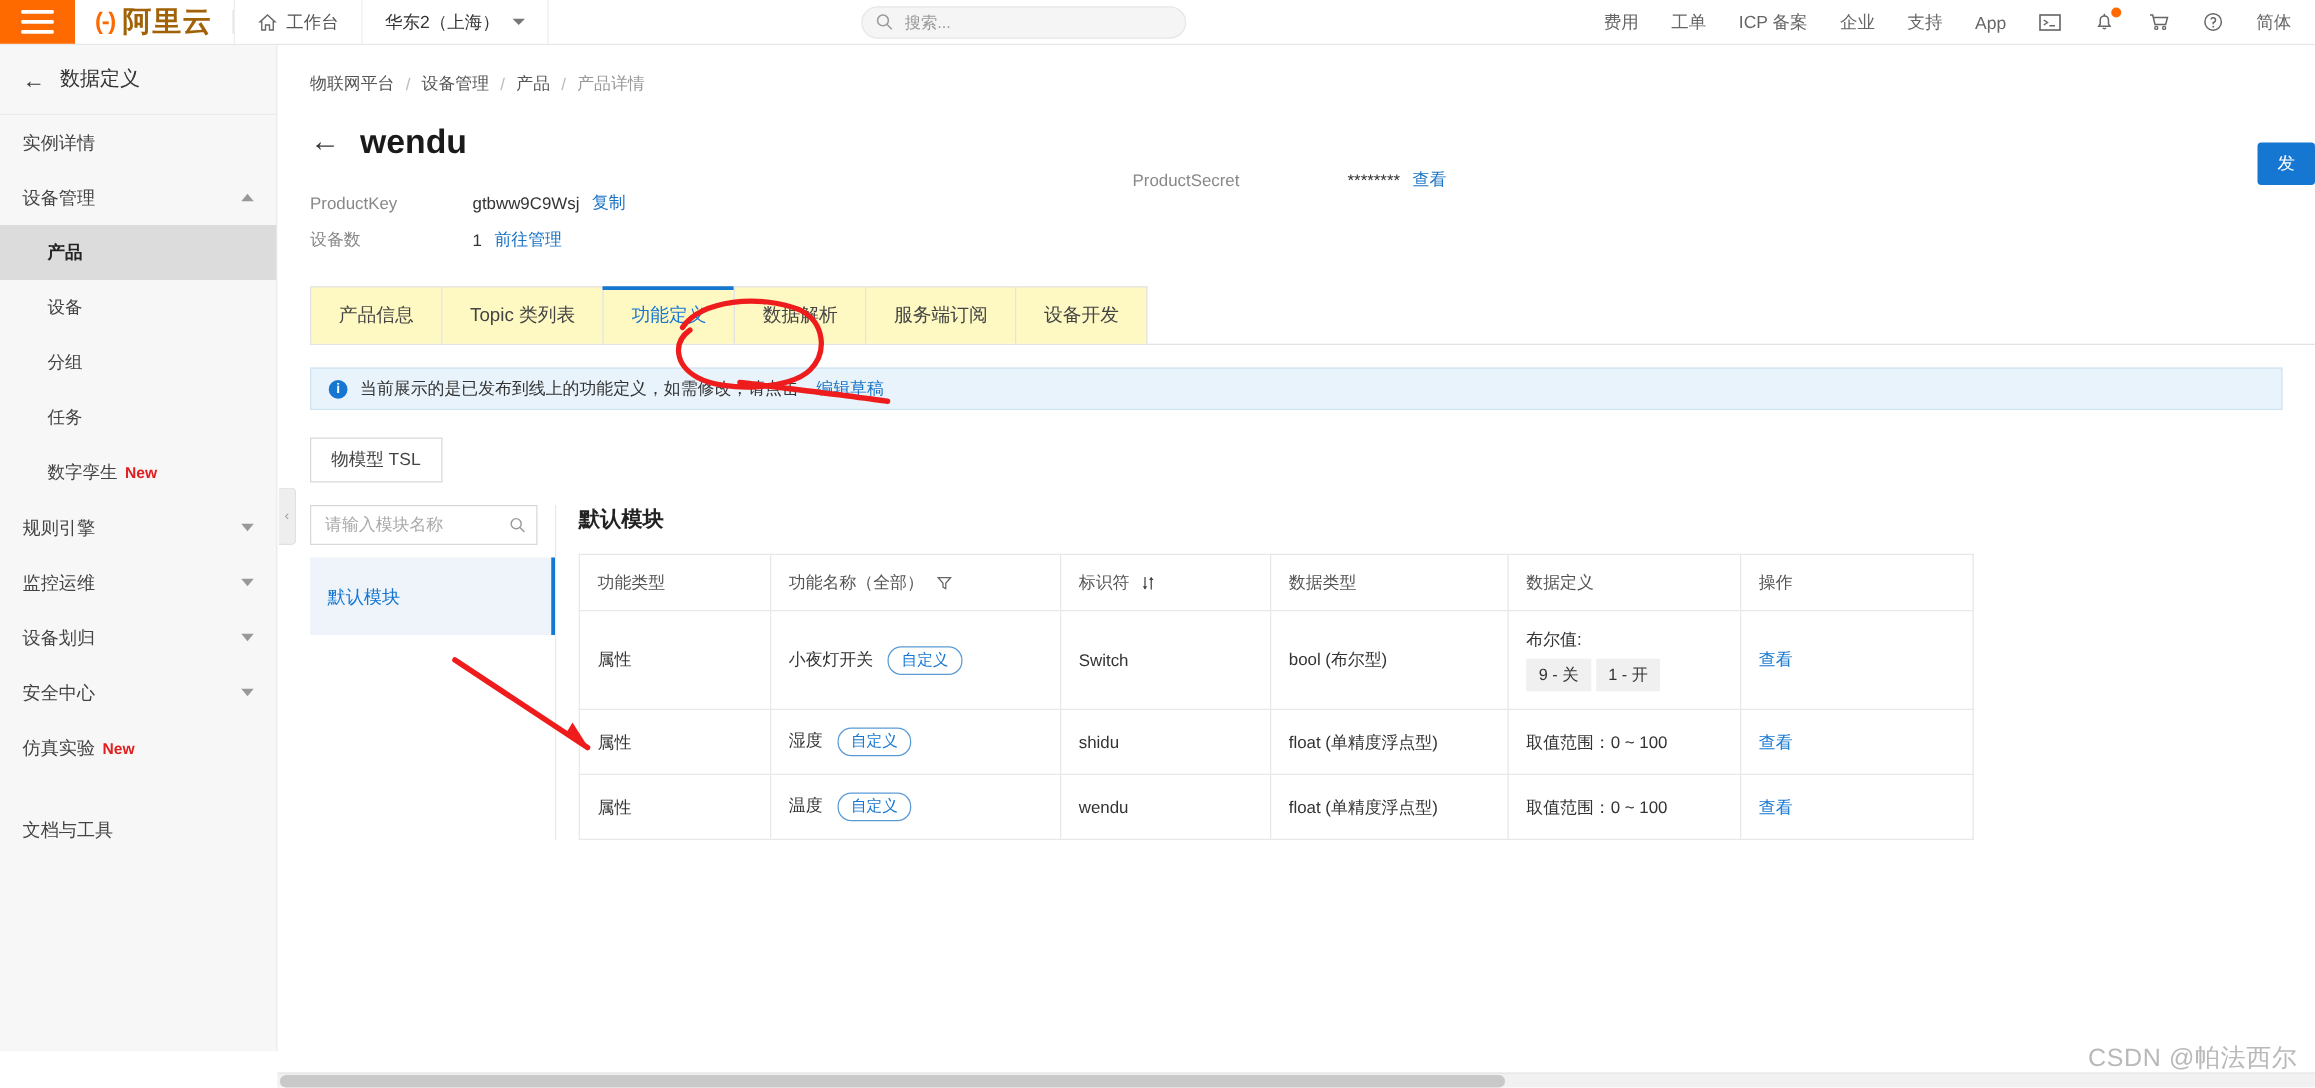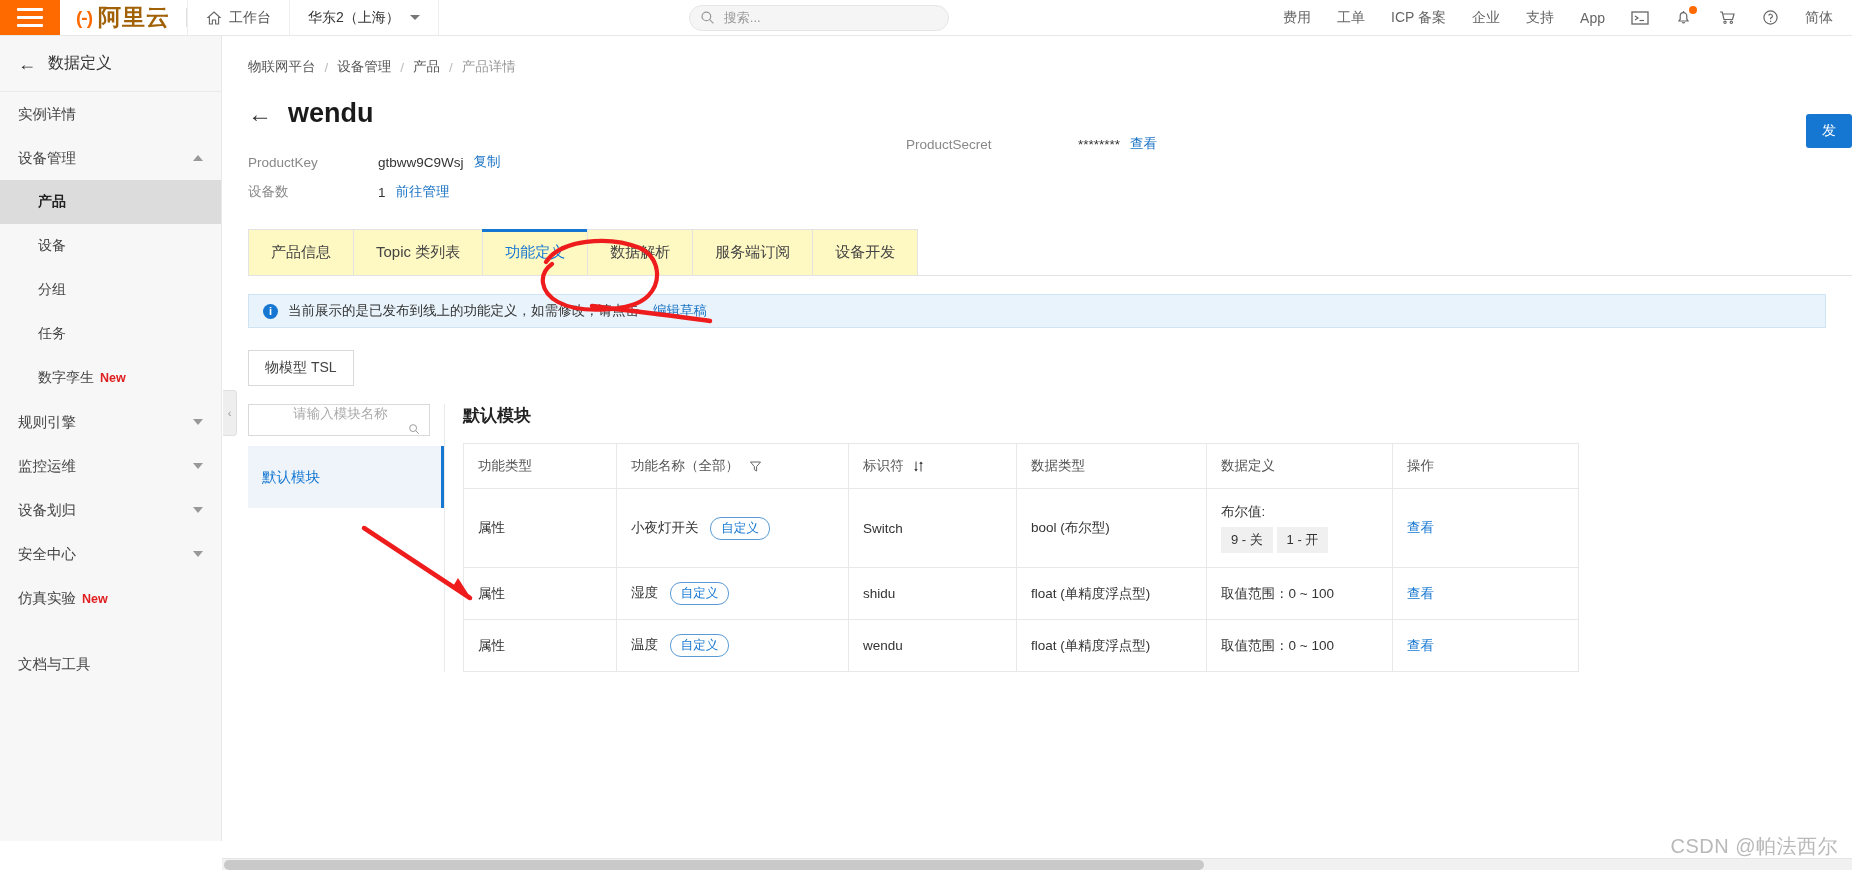--- a/index.html
+++ b/index.html
@@ -124,21 +124,21 @@
   .tsl-btn {
     margin: 22px 0 0 26px; display:inline-block; border:1px solid #d9d9d9;
     padding: 8px 16px; font-size: 14px; color:#444; background:#fff; cursor:pointer;
   }
 
   
   .split { display:flex; margin: 18px 0 0 26px; }
   .mod-panel { width: 196px; }
   .mod-search {
     width: 182px; height: 32px; border:1px solid #d9d9d9; background:#fff;
-    display:flex; align-items:center; padding: 0 8px 0 11px; font-size: 13.5px; color:#aaa;flex-direction:column;
+    display:flex; align-items:center; padding: 0 8px 0 11px; font-size: 13.5px; color:#aaa;
   }
   .mod-search .mag2 { margin-left:auto; width:14px;height:14px;}
   .mod-list { margin-top: 10px; }
   .mod-item {
     height: 62px; display:flex; align-items:center; padding-left: 14px;
     font-size:14.5px; color:#1677d2; background:#eef4f9; border-right: 3px solid #1677d2;
     width: 196px; cursor:pointer;
   }
   .table-panel { flex: 1; padding-left: 18px; border-left: 1px solid #eaeaea; margin-left: 0;}
   .tbl-title { font-size: 17px; color:#222; font-weight: 600; margin-bottom: 16px;}

